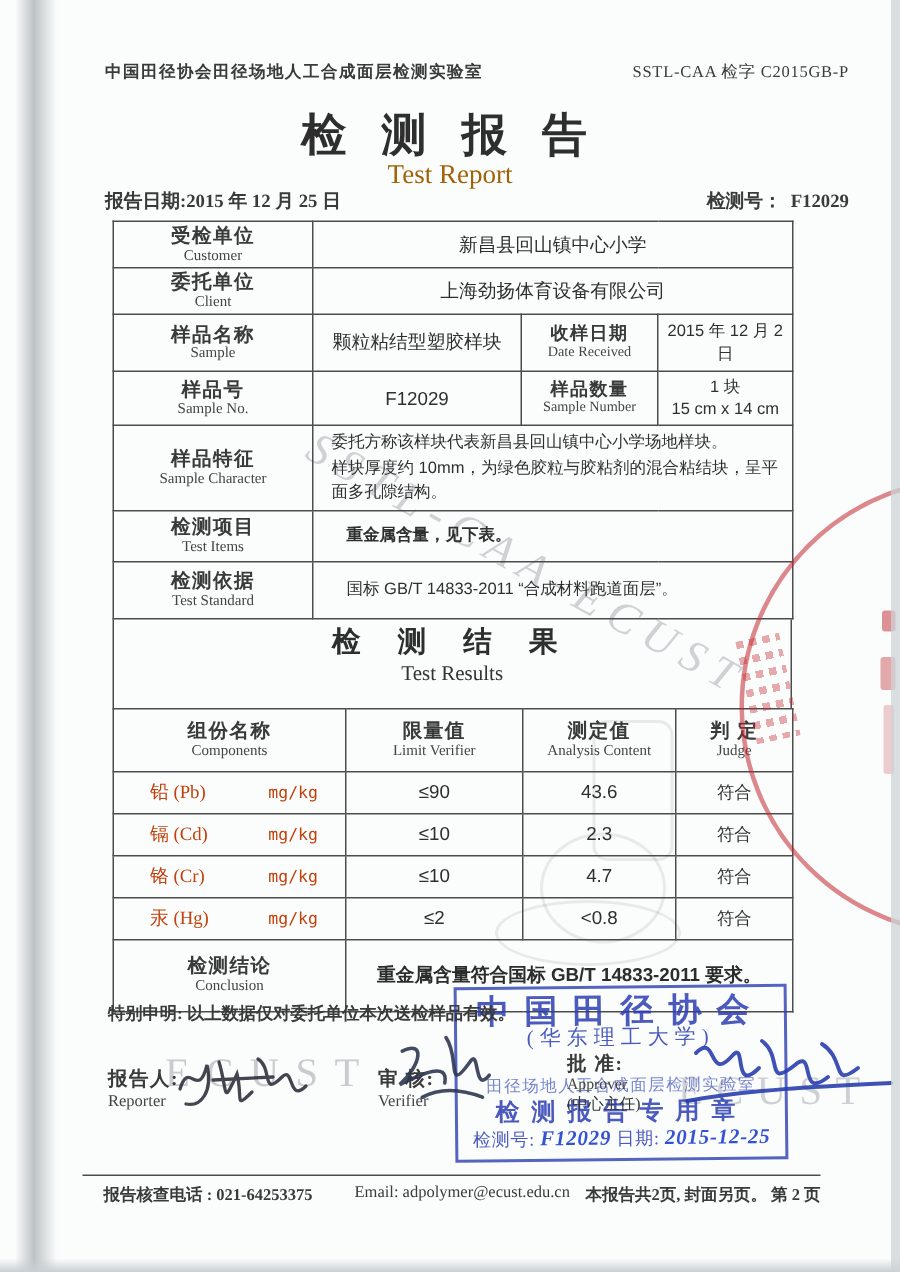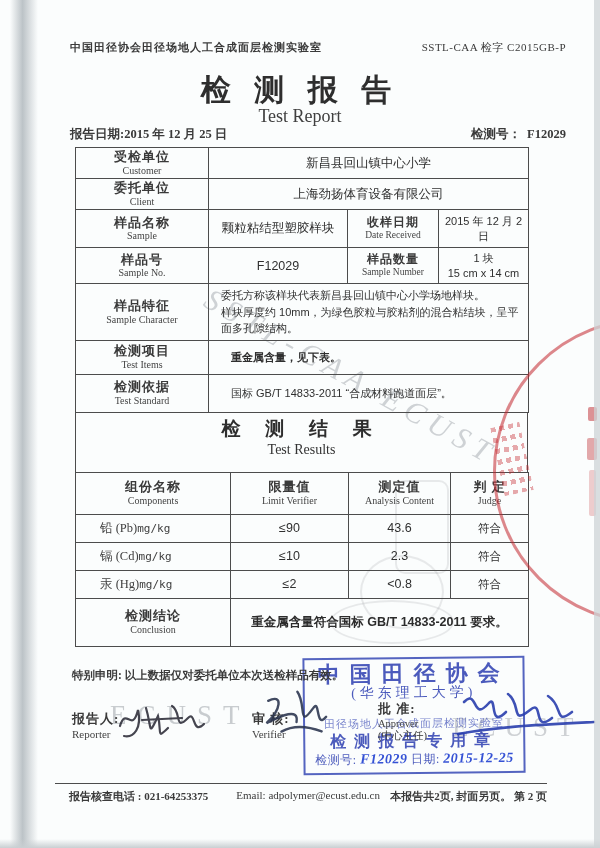--- a/index.html
+++ b/index.html
@@ -18,21 +18,21 @@
   .wm-ecust-right{left:452px;top:712px;font-size:27px;letter-spacing:9px;color:rgba(150,156,162,.45);}
   .ghost{position:absolute;z-index:1;border:2px solid rgba(110,116,122,.14);border-radius:50%;}
   .ghost-a{left:360px;top:555px;width:80px;height:70px;}
   .ghost-b{left:395px;top:480px;width:50px;height:90px;border-radius:10px;}
   .ghost-c{left:330px;top:600px;width:120px;height:40px;border-radius:50%;}
 
   
   .lab-name{position:absolute;left:70px;top:40px;font-size:11px;font-weight:bold;letter-spacing:1px;}
   .report-code{position:absolute;right:34px;top:40px;font-size:11px;letter-spacing:.5px;}
   .title-cn{position:absolute;left:0;top:70px;width:600px;text-align:center;font-size:30px;font-weight:bold;letter-spacing:8px;color:#2e2e2e;}
-  .title-en{position:absolute;left:0;top:106px;width:600px;text-align:center;font-size:18px;color:#404040;}
+  .title-en{position:absolute;left:0;top:106px;width:600px;text-align:center;font-size:18px;color:#a16207;}
   .date-row-left{position:absolute;left:70px;top:126px;font-size:12.5px;font-weight:bold;}
   .date-row-right{position:absolute;right:34px;top:126px;font-size:12.5px;font-weight:bold;}
   .date-row-right .val{margin-left:6px;}
 
   
   .frame{position:absolute;left:75px;top:147px;width:453px;z-index:2;}
   table{border-collapse:collapse;table-layout:fixed;width:453px;}
   td{border:1.5px solid #4c4c4c;vertical-align:middle;padding:0;overflow:hidden;}
   .lbl{text-align:center;}
   .lbl .cn{display:block;font-size:13px;font-weight:bold;letter-spacing:1px;line-height:1.15;}
@@ -41,21 +41,21 @@
   .lbl-sm .en{font-size:9.5px;}
   .val-c{text-align:center;font-family:"Liberation Sans","DejaVu Sans",sans-serif;font-size:12.5px;color:#2f2f2f;}
   .val-sm{font-size:11px;line-height:1.3;}
   .val-left{font-family:"Liberation Sans","DejaVu Sans",sans-serif;font-size:11px;color:#2f2f2f;padding:3px 8px 3px 12px;line-height:1.5;text-align:left;}
   .val-left span{display:block;}
 
   .results-title{border-left:1.5px solid #4c4c4c;border-right:1.5px solid #4c4c4c;height:57px;text-align:center;padding-top:2px;}
   .results-title .cn{display:block;font-size:19px;font-weight:bold;letter-spacing:10px;color:#2e2e2e;line-height:1.5;}
   .results-title .en{display:block;font-size:14px;color:#333;line-height:1;}
 
-  .comp-cell{display:flex;align-items:center;padding:0 18px 0 24px;font-size:12.5px;color:#404040;}
+  .comp-cell{display:flex;justify-content:space-between;align-items:center;padding:0 18px 0 24px;font-size:12.5px;color:#c2410c;}
   .comp-cell .unit{font-family:"DejaVu Sans Mono",monospace;font-size:11px;}
   .judge{font-family:"Liberation Sans","DejaVu Sans",sans-serif;font-size:11.5px;}
   .concl-val{text-align:center;font-family:"Liberation Sans","DejaVu Sans",sans-serif;font-size:12.5px;font-weight:bold;color:#2c2c2c;}
 
   
   .special{position:absolute;left:72px;top:668px;font-size:11.5px;font-weight:bold;z-index:5;}
   .test-dates{position:absolute;left:300px;top:666px;width:228px;text-align:right;font-size:11.5px;font-weight:bold;z-index:5;}
   .sig-label{position:absolute;z-index:5;}
   .sig-label .cn{display:block;font-size:13px;font-weight:bold;letter-spacing:1px;}
   .sig-label .en{display:block;font-size:11px;color:#444;}
@@ -237,20 +237,31 @@
       </tr>
       <tr style="height:28px">
         <td>
               <div class="comp-cell">
                 <span>镉 (Cd)</span>
                 <span class="unit">mg/kg</span>
               </div>
             </td>
         <td class="val-c">≤10</td>
         <td class="val-c">2.3</td>
+        <td class="val-c judge">符合</td>
+      </tr>
+      <tr style="height:28px">
+        <td>
+              <div class="comp-cell">
+                <span>铬 (Cr)</span>
+                <span class="unit">mg/kg</span>
+              </div>
+            </td>
+        <td class="val-c">≤10</td>
+        <td class="val-c">4.7</td>
         <td class="val-c judge">符合</td>
       </tr>
       <tr style="height:28px">
         <td>
               <div class="comp-cell">
                 <span>汞 (Hg)</span>
                 <span class="unit">mg/kg</span>
               </div>
             </td>
         <td class="val-c">≤2</td>

